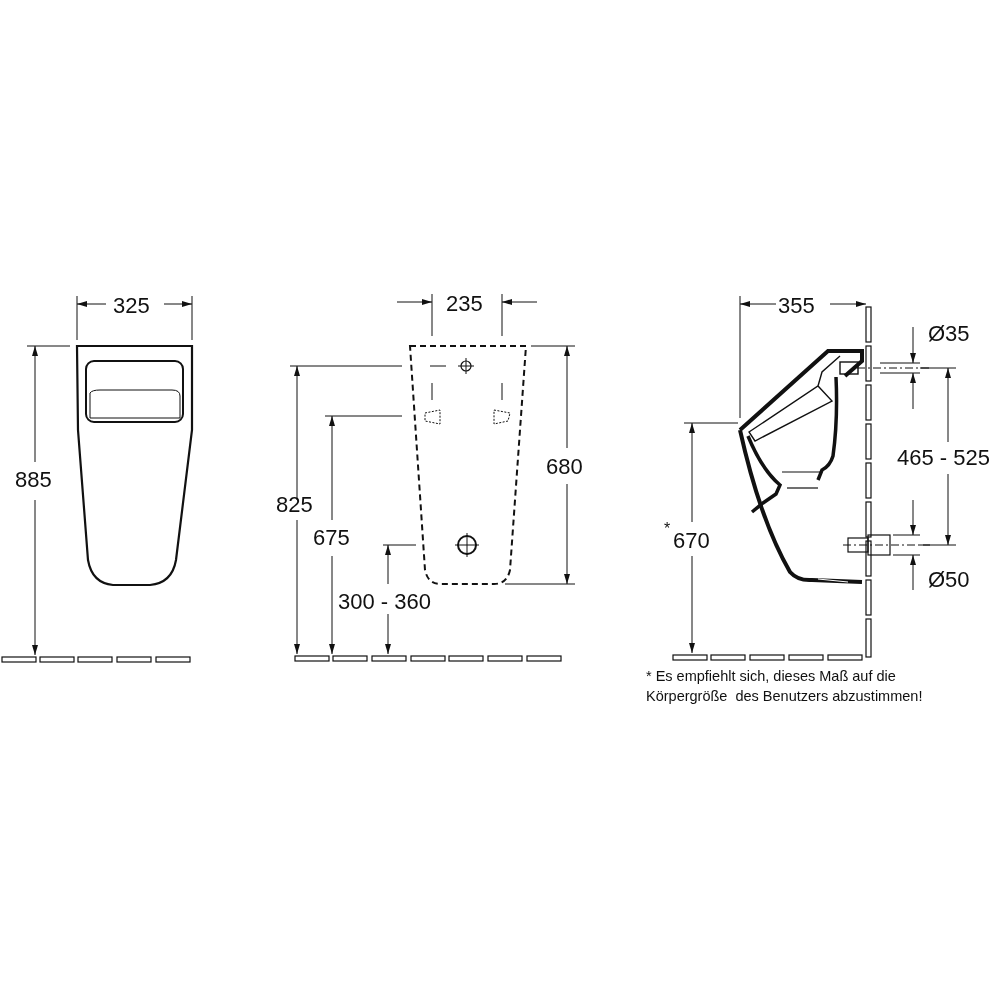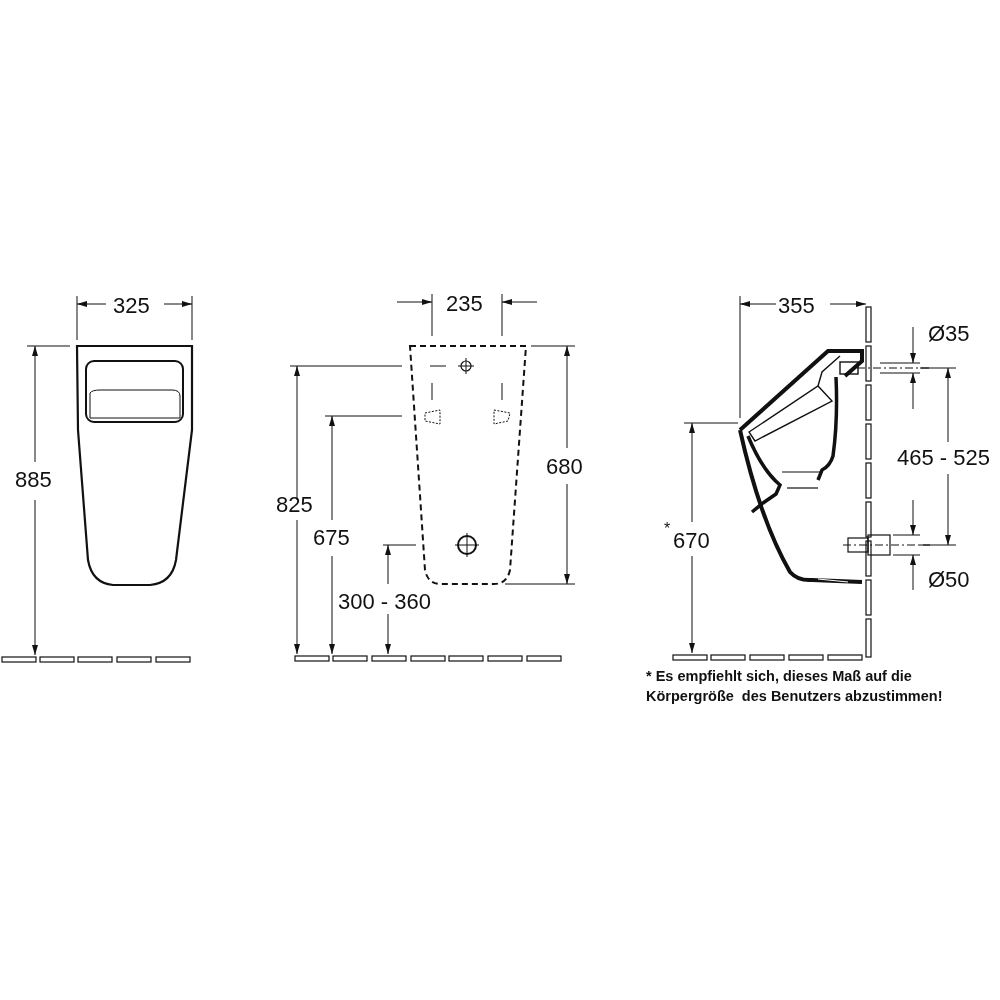--- a/index.html
+++ b/index.html
@@ -1,20 +1,20 @@
 <!DOCTYPE html>
 <html><head>
   <meta charset="utf-8">
   <style>
     html, body { margin: 0; padding: 0; background: #ffffff; }
     body { width: 1000px; height: 1000px; position: relative; overflow: hidden; }
     svg { position: absolute; left: 0; top: 0; }
     .dim { font-family: "Liberation Sans", sans-serif; font-size: 22px; fill: #111; }
     .note { position: absolute; left: 646px; top: 666px; font-family: "Liberation Sans", sans-serif;
-            font-size: 14.5px; line-height: 20px; color: #111; white-space: pre; font-weight: bold; }
+            font-size: 14.5px; line-height: 20px; color: #111; white-space: pre; }
   </style>
 </head>
 <body>
 
 <svg width="1000" height="1000" viewBox="0 0 1000 1000">
   <defs>
     <marker id="arr" viewBox="0 0 10 10" refX="10" refY="5" markerWidth="10" markerHeight="10" orient="auto-start-reverse">
       <path d="M0,2 L10,5 L0,8 Z" fill="#111"></path>
     </marker>
   </defs>

